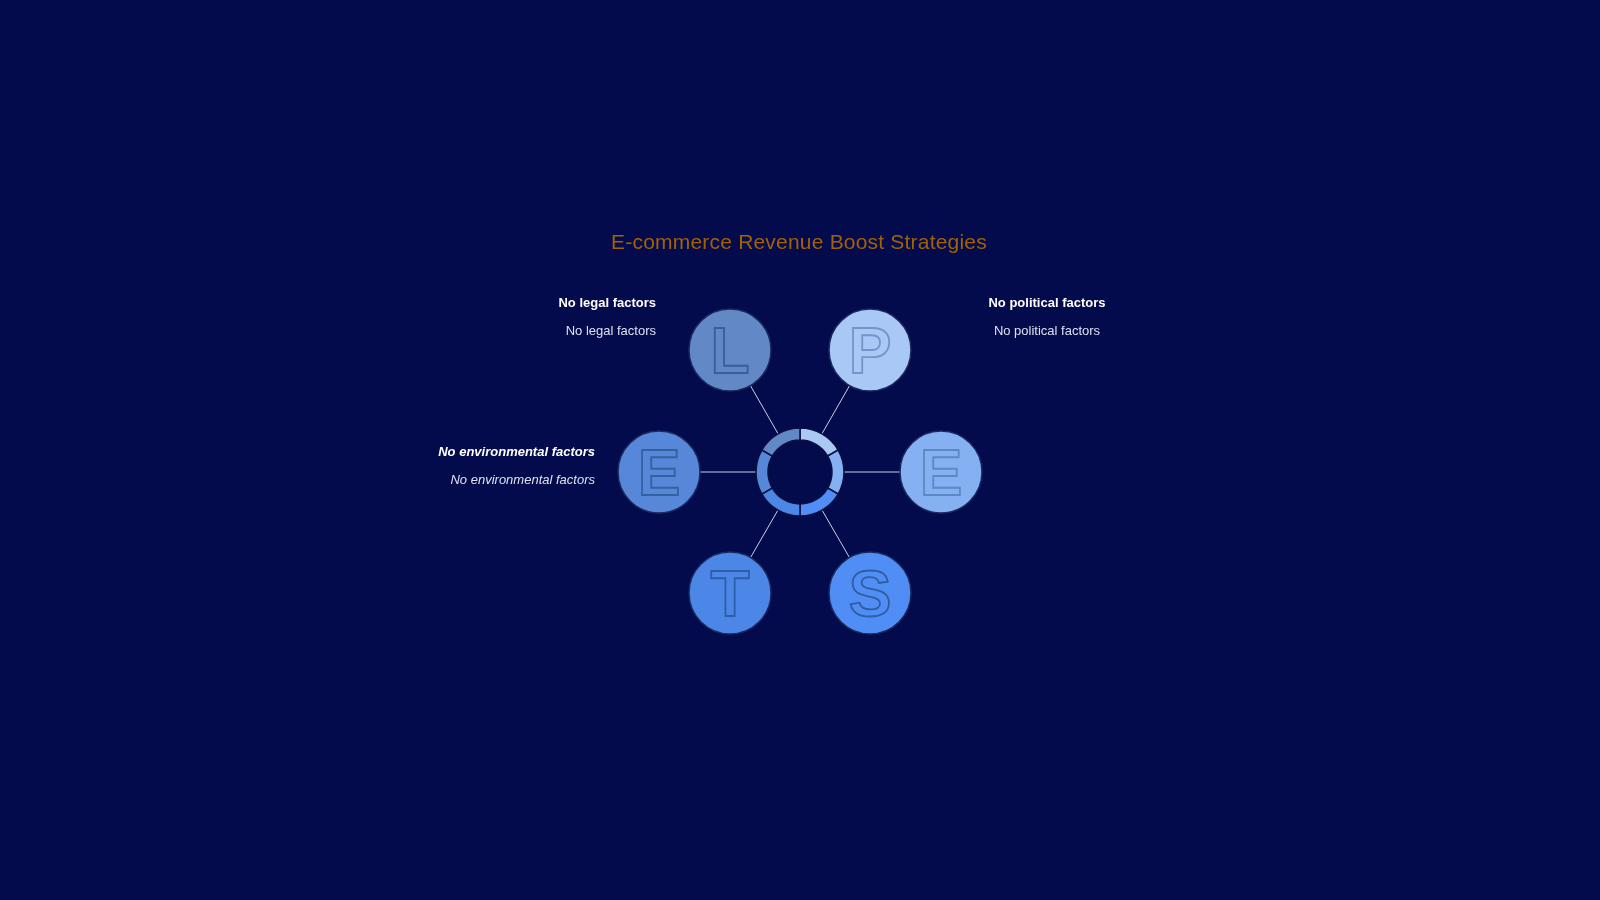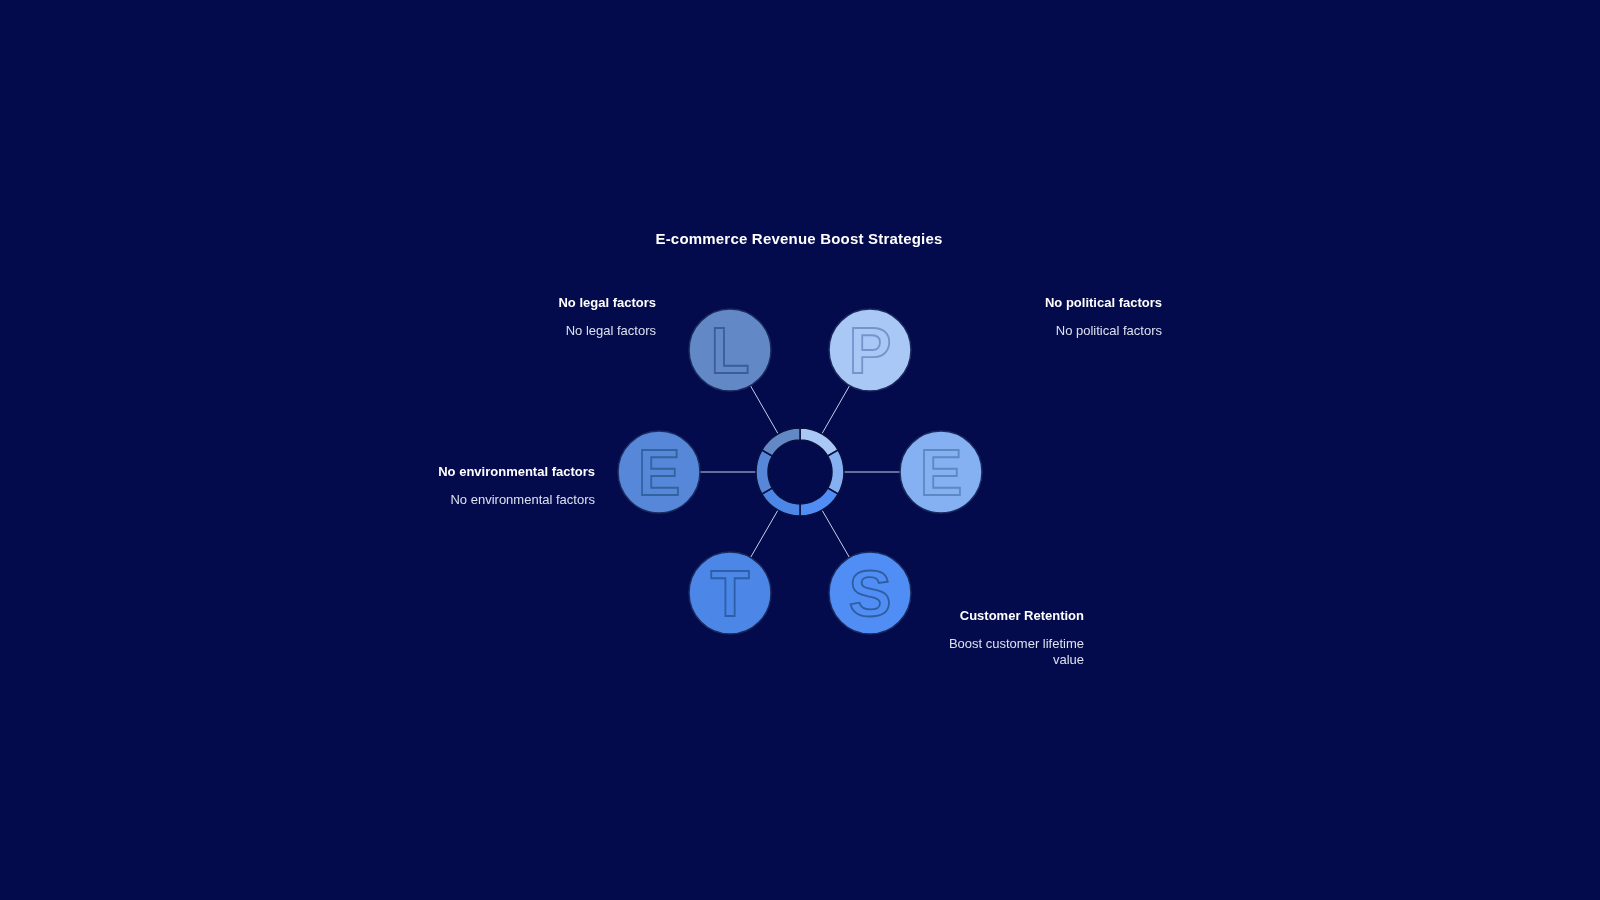--- a/index.html
+++ b/index.html
@@ -21,48 +21,48 @@
     position: absolute;
     left: 0;
     top: 0;
   }
   .page-title {
     position: absolute;
     left: 799px;
     top: 230px;
     transform: translateX(-50%);
     white-space: nowrap;
-    color: #ffffff;
-    font-size: 15px;
-    font-weight: 700;
+    color: #a16207;
+    font-size: 21px;
+    font-weight: 400;
     letter-spacing: 0.2px;
   }
   .node-label {
     position: absolute;
     width: 230px;
   }
   .node-label.side-left  { text-align: right; }
-  .node-label.side-right { text-align: right; }
+  .node-label.side-right { text-align: center; }
   .nl-title {
     font-size: 13px;
     line-height: 16px;
     font-weight: 700;
     color: #ffffff;
   }
   .nl-desc {
     font-size: 13px;
     line-height: 15.5px;
     font-weight: 400;
     color: #dde1ef;
     margin-top: 12px;
   }
   
   .pos-legal         { right: 944px;  top: 295px; }
   .pos-political     { left: 932px;   top: 295px; }
-  .pos-environmental { right: 1005px; top: 464px; }
+  .pos-environmental { right: 1005px; top: 444px; font-style: italic; }
   .pos-aov           { left: 1006px;  top: 444px; width: 142px; }
   .pos-data          { right: 933px;  top: 608px; }
   .pos-retention     { left: 932px;   top: 608px; width: 152px; }
 
   .spoke   { stroke-width: 1; fill: none; }
   .segment { stroke: #0a1140; stroke-width: 1.5; }
   .node-circle { stroke: #1b2a5e; stroke-width: 1.5; }
   .node-letter {
     font-family: "Liberation Sans", sans-serif;
     font-size: 64px;
@@ -131,18 +131,14 @@
     <div class="nl-desc">No political factors</div>
   </div>
 
   <div class="node-label side-left pos-environmental">
     <div class="nl-title">No environmental factors</div>
     <div class="nl-desc">No environmental factors</div>
   </div>
 
 
 
-  <div class="node-label side-right pos-retention">
-    <div class="nl-title">Customer Retention</div>
-    <div class="nl-desc">Boost customer lifetime value</div>
-  </div>
 
 </div>
 
 </body></html>

